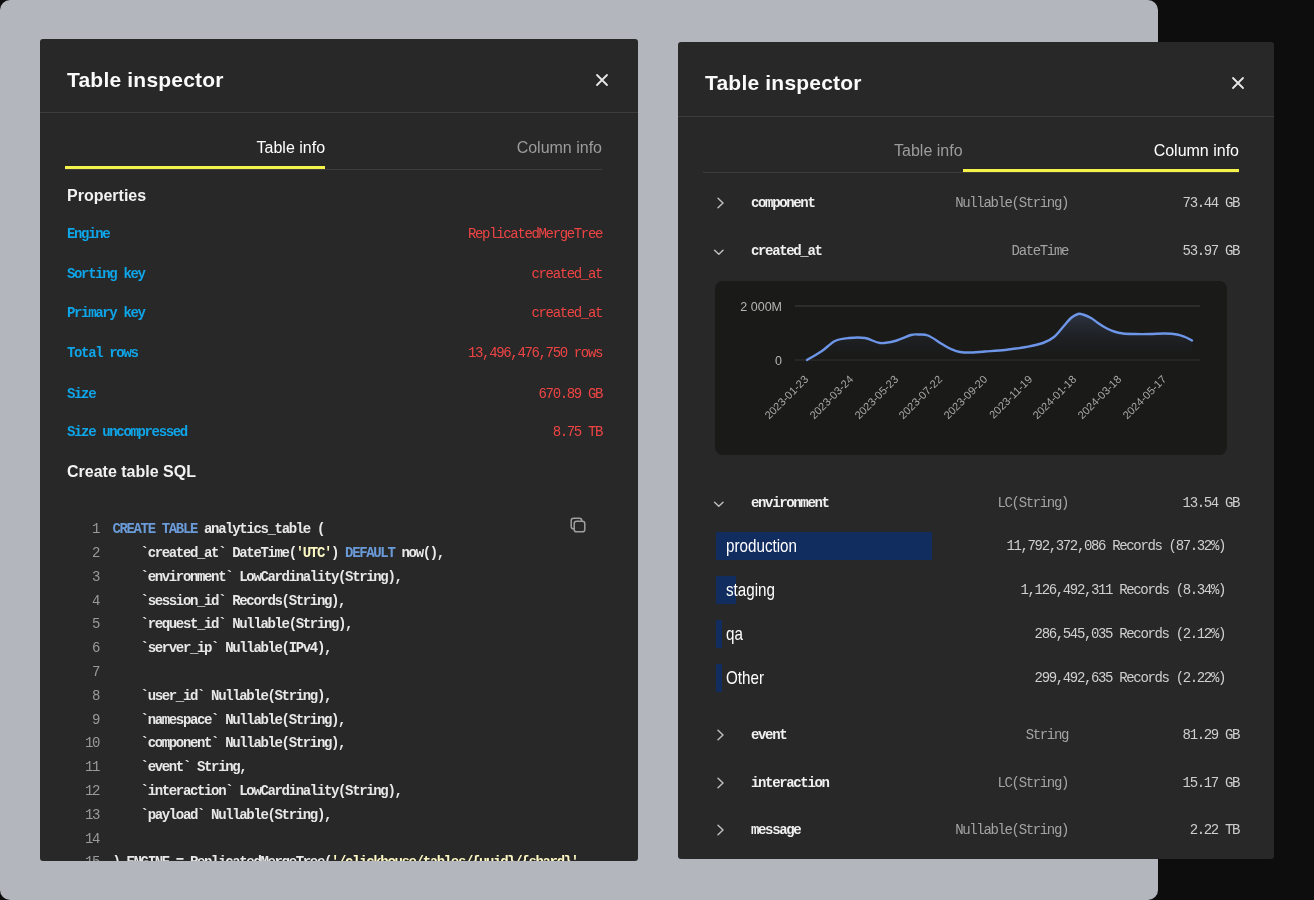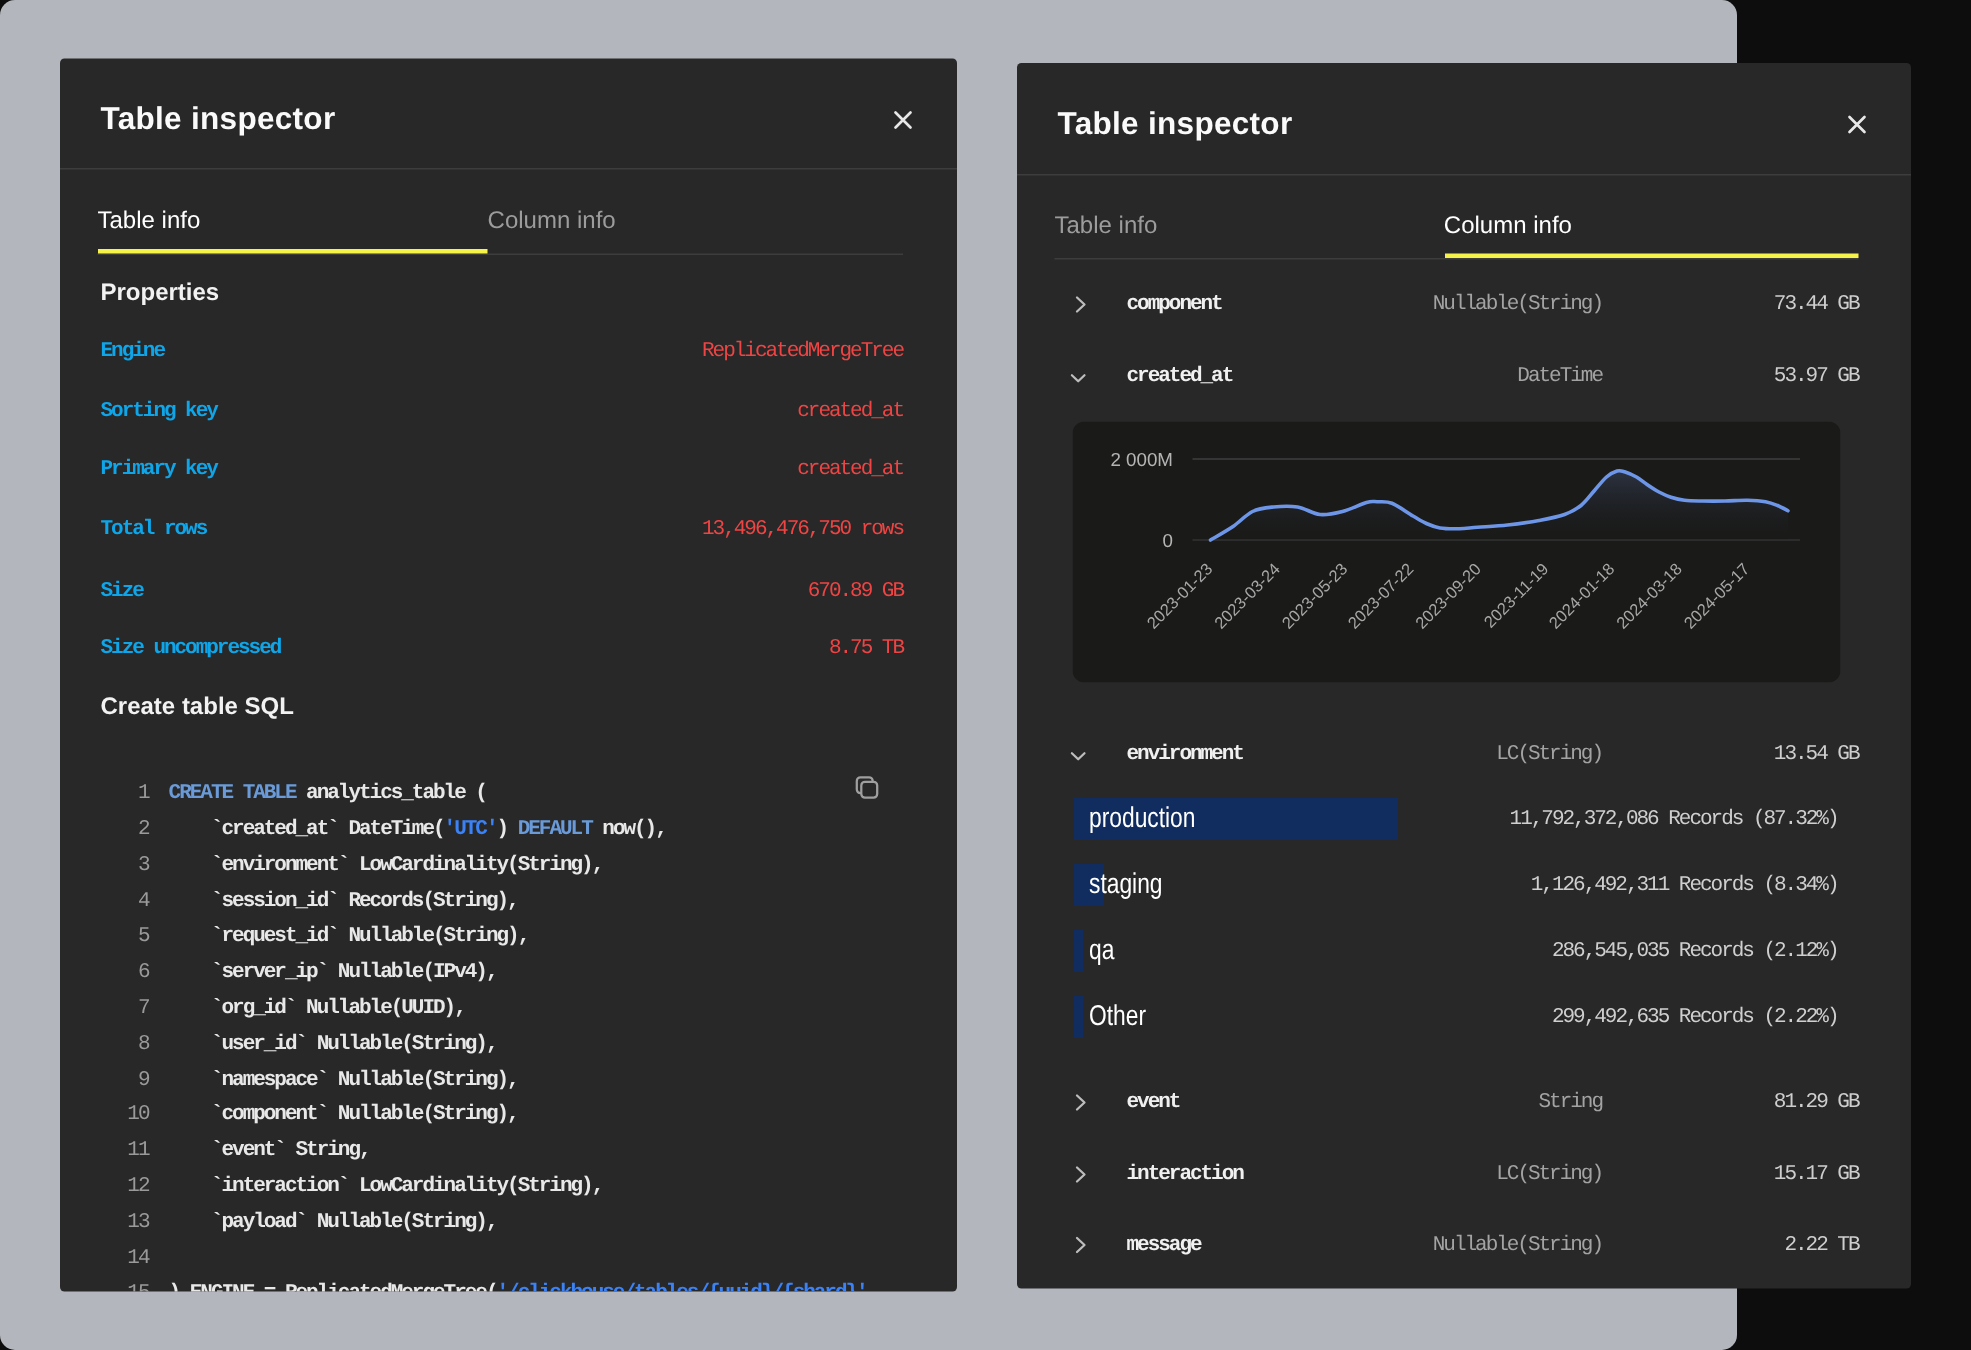--- a/index.html
+++ b/index.html
@@ -1,31 +1,31 @@
 <!DOCTYPE html>
 <html><head><meta charset="utf-8"><title>Table inspector</title><style>
 *{margin:0;padding:0;box-sizing:border-box}
 html,body{width:1314px;height:900px;background:#0d0d0d;font-family:"Liberation Sans",sans-serif;overflow:hidden}
 .page{position:absolute;left:0;top:0;width:1158px;height:900px;background:#b3b6bd;border-radius:10px}
 .panel{position:absolute;background:#282828;border-radius:3px;overflow:hidden}
 .title{position:absolute;left:27px;top:29px;font-size:21px;font-weight:bold;color:#fafafa;letter-spacing:.2px}
 .close{position:absolute}
 .divider{position:absolute;left:0;right:0;height:1px;background:#3d3d3d;top:73px}
 .tabs{position:absolute;left:25px;width:537px;top:89px;height:42px;display:flex;border-bottom:1px solid #3d3d3d}
-.tab{flex:1 1 auto;text-align:left;line-height:39px;font-size:16px;color:#9c9c9c}
+.tab{flex:1 1 auto;text-align:right;line-height:39px;font-size:16px;color:#9c9c9c}
 .tab.act{color:#fff;box-shadow:inset 0 -3px 0 #f5f24a}
 .h16{position:absolute;left:27px;font-size:16px;font-weight:bold;color:#f2f2f2;height:20px;line-height:20px}
 .mono{font-family:"Liberation Mono",monospace;font-size:14px;letter-spacing:-1.35px}
 .prow{position:absolute;left:27px;right:36px;height:20px;line-height:20px}
 .pl{position:absolute;left:0;color:#0ea5e9;font-weight:bold}
 .pv{position:absolute;right:0;color:#ef4444}
 .cl{position:absolute;left:27px;right:0;height:24px;line-height:24px;white-space:pre}
 .ln{position:absolute;left:0;width:32px;text-align:right;color:#9a9a9a}
 .cd{position:absolute;left:45.4px;color:#e8e8e8;font-weight:bold}
-.k{color:#6a9bd8}.s{color:#3b82f6}
+.k{color:#6a9bd8}.s{color:#fef9c3}
 .crow{position:absolute;left:0;width:100%;height:22px;line-height:22px}
 .chev{position:absolute;left:34.5px;top:0;width:14px;height:22px}
 .cname{position:absolute;left:73px;color:#f0f0f0;font-weight:bold}
 .ctype{position:absolute;right:206px;color:#a3a3a3}
 .csize{position:absolute;right:35px;color:#cecece}
 .bar{position:absolute;left:38px;height:28px;background:#112c5f}
 .blabel{position:absolute;left:48px;color:#fff;font-size:19px;transform:scaleX(.8);transform-origin:left center}
 .brec{position:absolute;right:49px;color:#cfcfcf}
 </style></head>
 <body>
@@ -69,21 +69,21 @@
 <svg class="close" style="left:528px;top:476px" width="20" height="20" viewBox="0 0 20 20">
 <rect x="3.2" y="3.2" width="10.6" height="10.6" rx="2.4" fill="none" stroke="#9f9f9f" stroke-width="1.5"></rect>
 <rect x="6.2" y="6.2" width="10.6" height="10.6" rx="2.4" fill="#282828" stroke="#9f9f9f" stroke-width="1.5"></rect>
 </svg>
 <div class="cl mono" style="top:478.1px"><span class="ln">1</span><span class="cd"><span class="k">CREATE TABLE</span> analytics_table (</span></div>
 <div class="cl mono" style="top:501.9px"><span class="ln">2</span><span class="cd">    `created_at` DateTime(<span class="s">'UTC'</span>) <span class="k">DEFAULT</span> now(),</span></div>
 <div class="cl mono" style="top:525.7px"><span class="ln">3</span><span class="cd">    `environment` LowCardinality(String),</span></div>
 <div class="cl mono" style="top:549.5px"><span class="ln">4</span><span class="cd">    `session_id` Records(String),</span></div>
 <div class="cl mono" style="top:573.3px"><span class="ln">5</span><span class="cd">    `request_id` Nullable(String),</span></div>
 <div class="cl mono" style="top:597.1px"><span class="ln">6</span><span class="cd">    `server_ip` Nullable(IPv4),</span></div>
-<div class="cl mono" style="top:620.9px"><span class="ln">7</span><span class="cd">    `org_id` Nullable(UUID),</span></div>
+<div class="cl mono" style="top:620.9px"><span class="ln">7</span></div>
 <div class="cl mono" style="top:644.7px"><span class="ln">8</span><span class="cd">    `user_id` Nullable(String),</span></div>
 <div class="cl mono" style="top:668.5px"><span class="ln">9</span><span class="cd">    `namespace` Nullable(String),</span></div>
 <div class="cl mono" style="top:692.3px"><span class="ln">10</span><span class="cd">    `component` Nullable(String),</span></div>
 <div class="cl mono" style="top:716.1px"><span class="ln">11</span><span class="cd">    `event` String,</span></div>
 <div class="cl mono" style="top:739.9px"><span class="ln">12</span><span class="cd">    `interaction` LowCardinality(String),</span></div>
 <div class="cl mono" style="top:763.7px"><span class="ln">13</span><span class="cd">    `payload` Nullable(String),</span></div>
 <div class="cl mono" style="top:787.5px"><span class="ln">14</span></div>
 <div class="cl mono" style="top:811.3px"><span class="ln">15</span><span class="cd">) ENGINE = ReplicatedMergeTree(<span class="s">'/clickhouse/tables/{uuid}/{shard}'</span></span></div>
 </div>
 <div class="panel" style="left:678px;top:42px;width:596px;height:817px">

